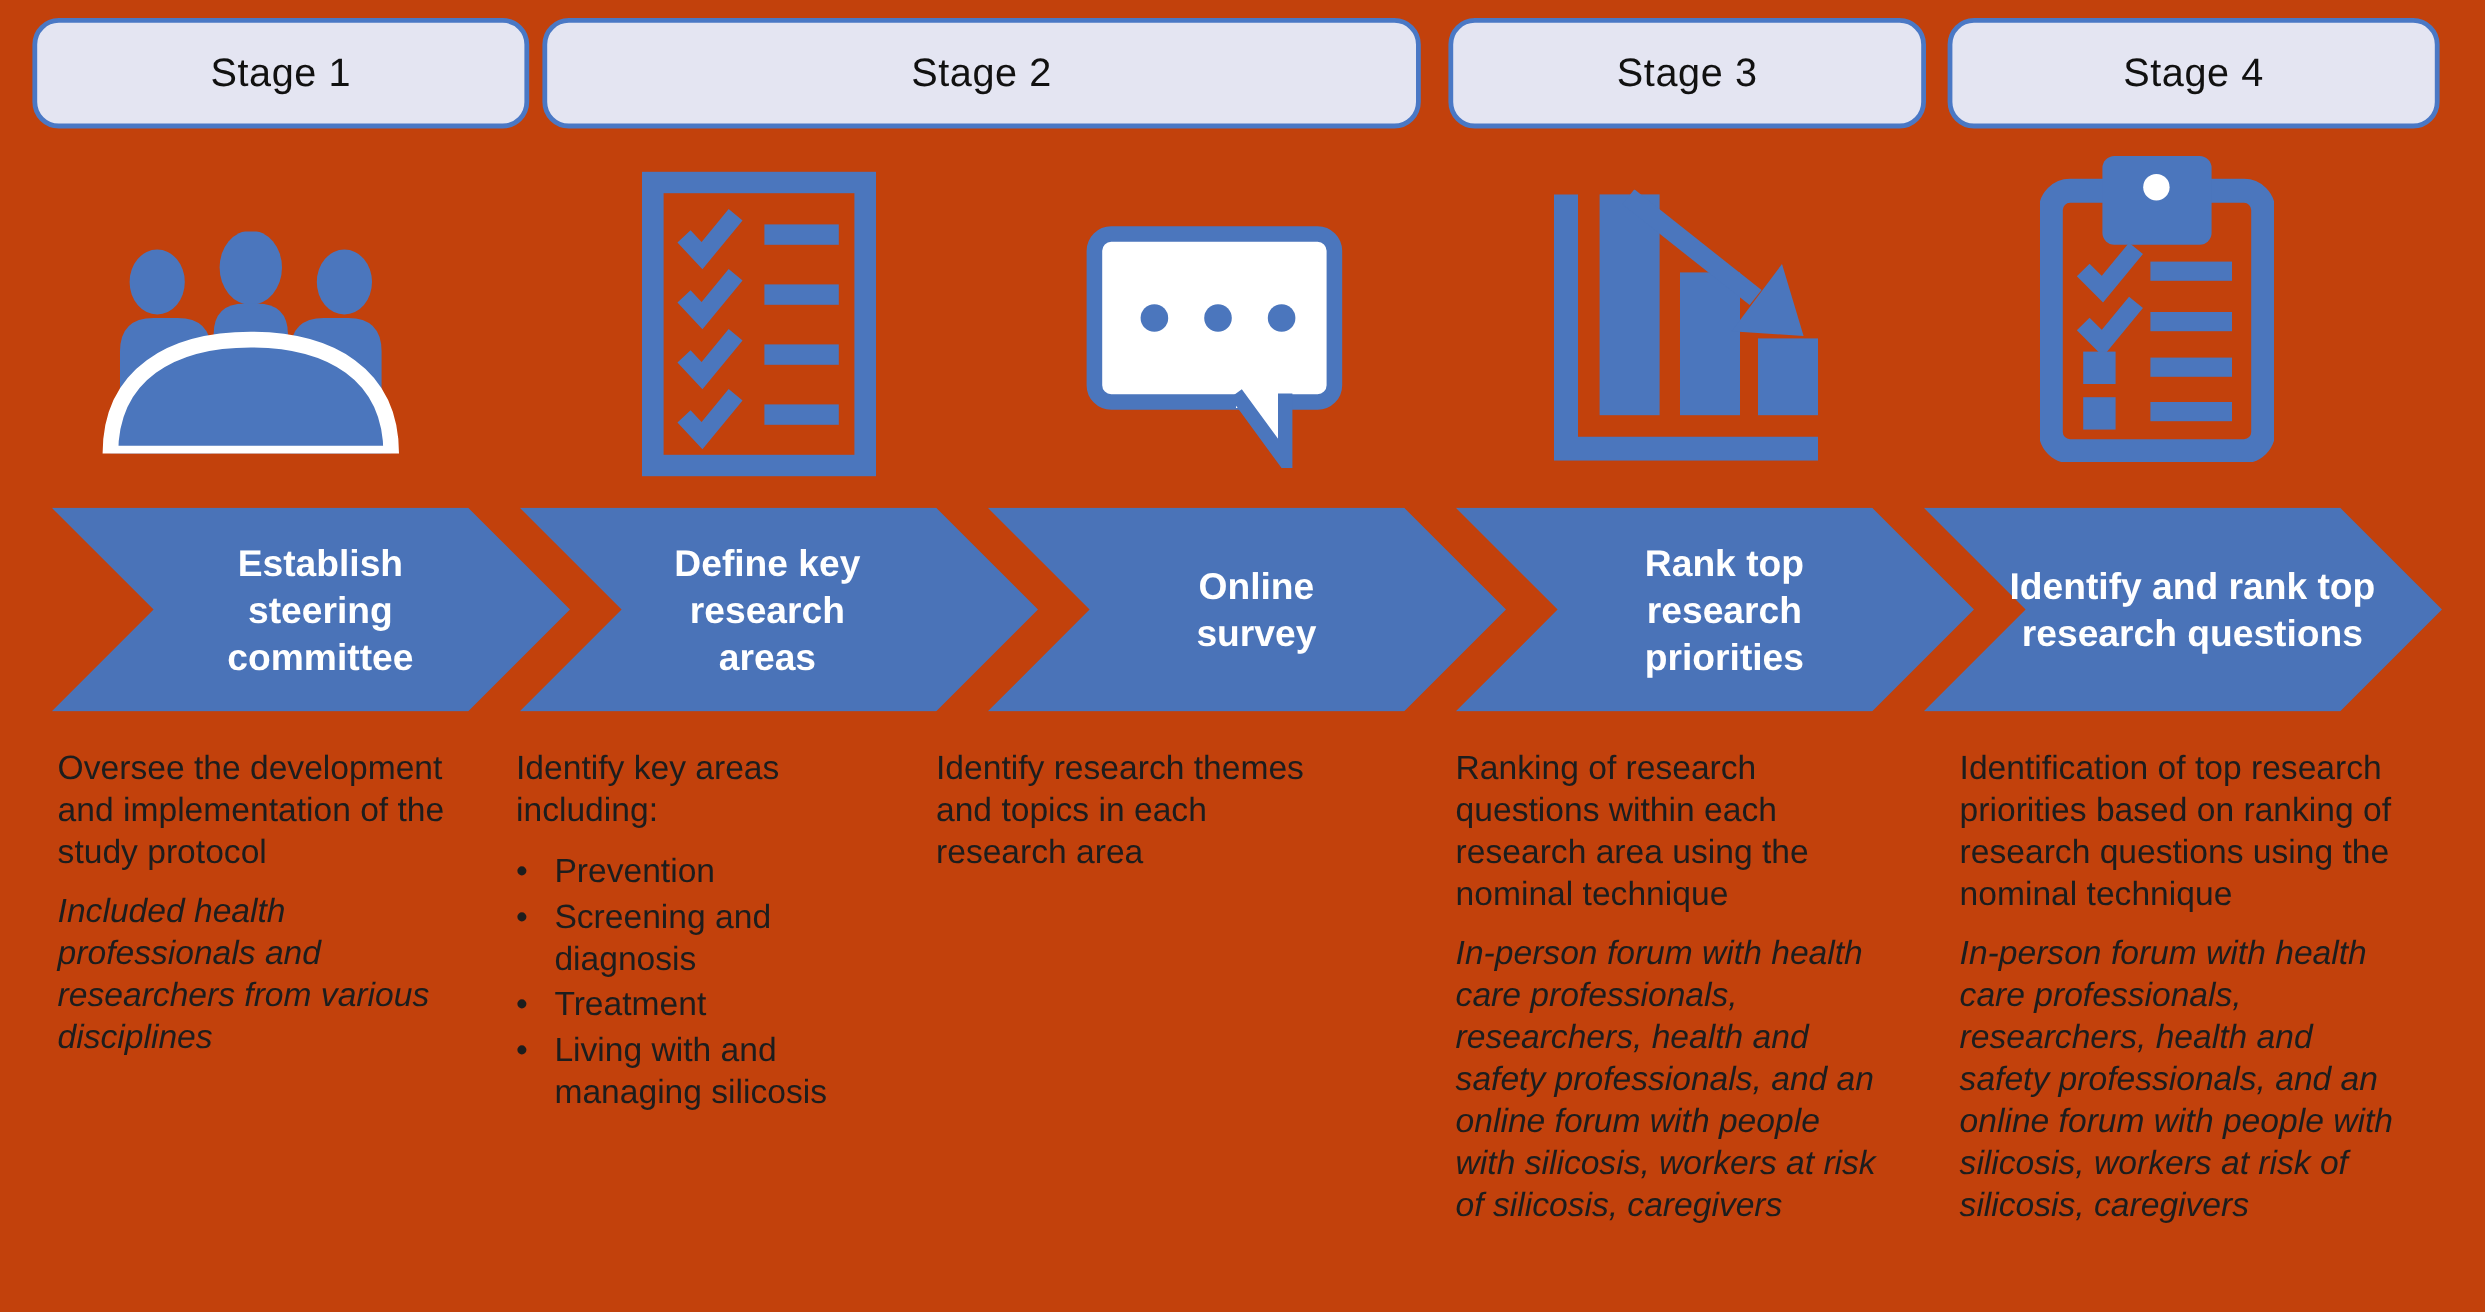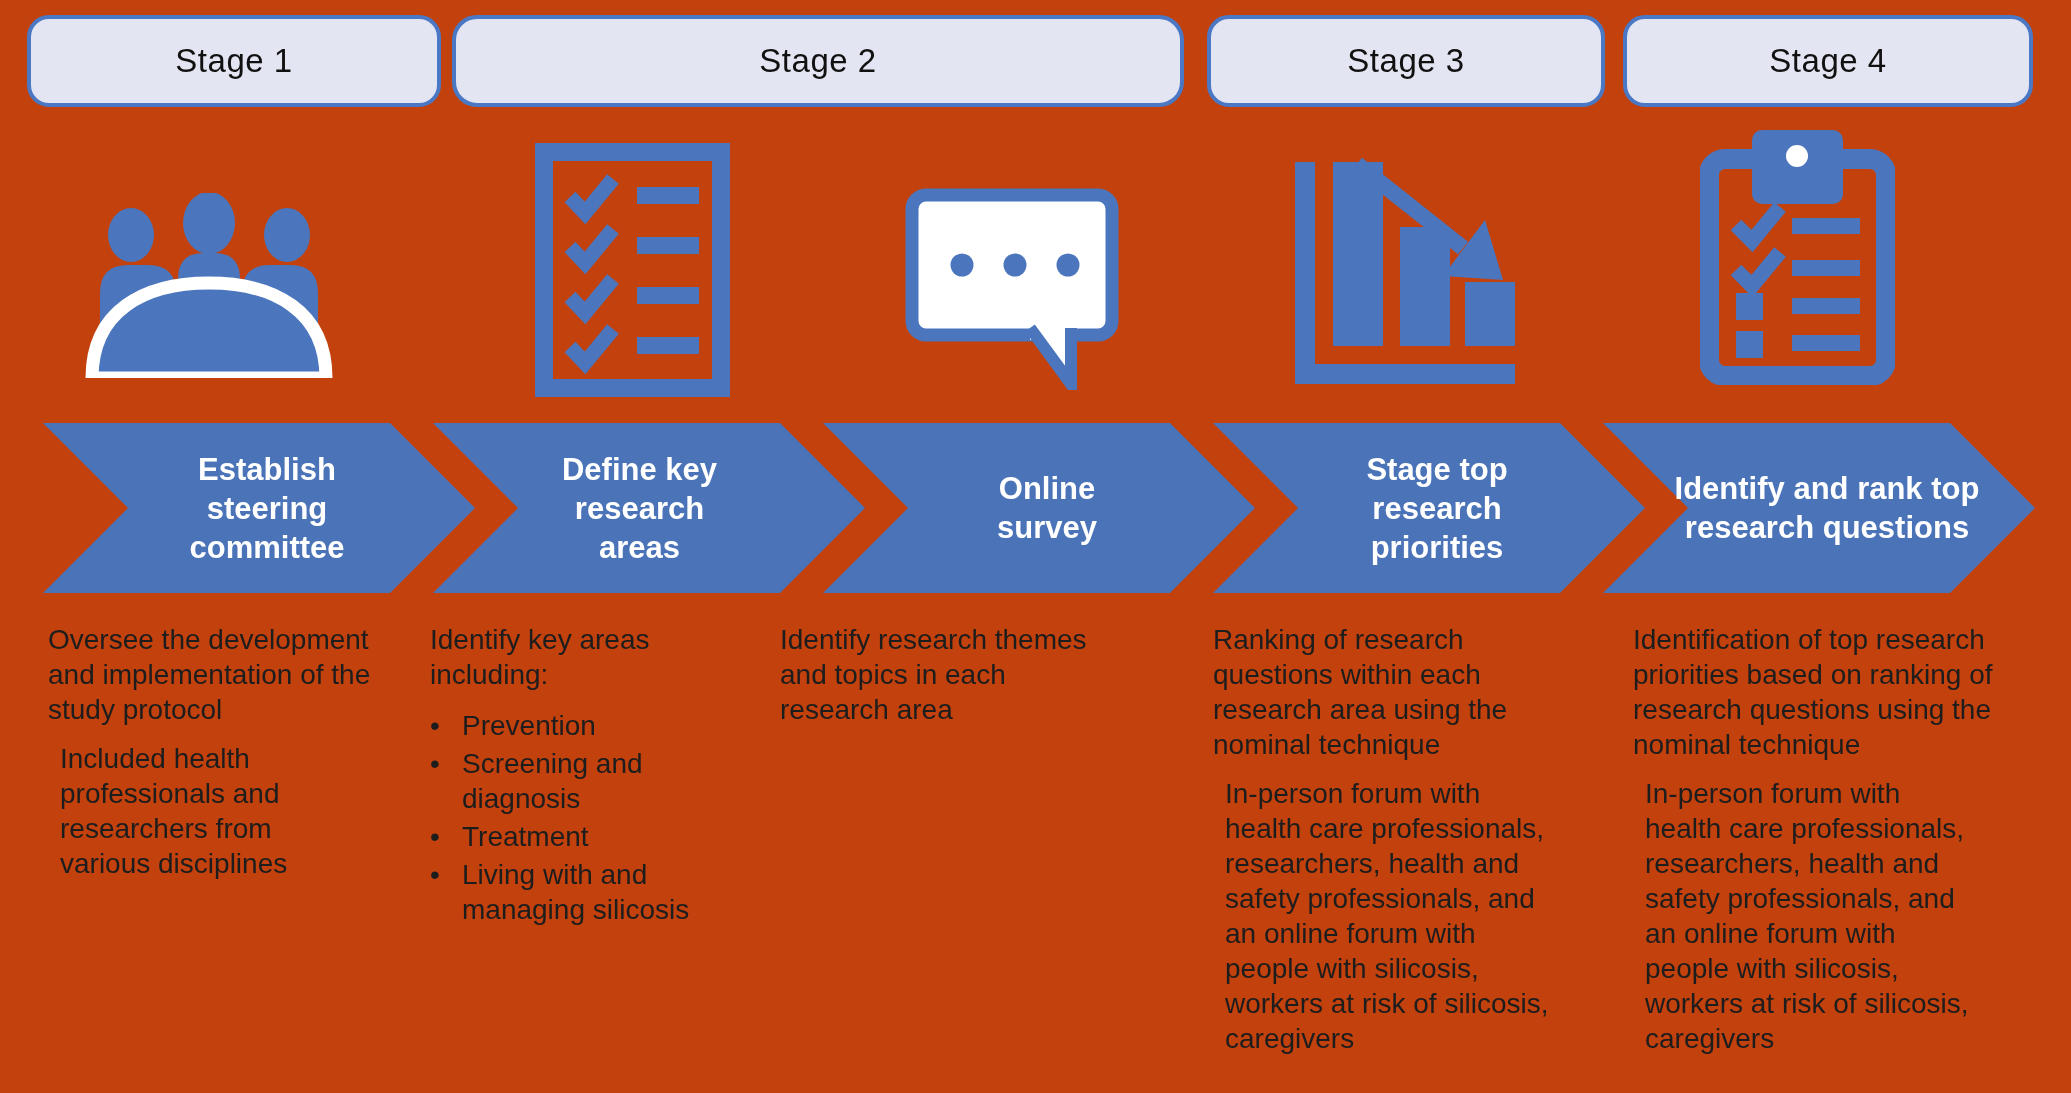--- a/index.html
+++ b/index.html
@@ -8,21 +8,21 @@
     font-family:"Liberation Sans", sans-serif;color:#1d1d1d;overflow:hidden;
   }
   
   .stage-box{
     position:absolute;top:15px;height:92px;box-sizing:border-box;
     background:#e4e5f2;border:4px solid #4a78c5;border-radius:22px;
     display:flex;align-items:center;justify-content:center;
     font-size:33px;font-weight:500;color:#111;letter-spacing:.5px;
   }
   .stage-box.s1{left:27px;width:414px;}
-  .stage-box.s2{left:452px;width:732px;border-radius:25px;}
+  .stage-box.s2{left:452px;width:732px;}
   .stage-box.s3{left:1207px;width:398px;}
   .stage-box.s4{left:1623px;width:410px;}
   
   .icon{position:absolute;}
   .ic-meeting {left:84px;  top:193px;}
   .ic-checklist{left:535px; top:143px;}
   .ic-bubble  {left:905px; top:188px;}
   .ic-chart   {left:1295px;top:158px;}
   .ic-clip    {left:1700px;top:130px;}
   
@@ -43,21 +43,21 @@
   .arrow-label.l4{left:1317px;width:240px;}
   .arrow-label.l5{left:1667px;width:320px;}
   
   .col{position:absolute;top:622px;font-size:28px;line-height:35px;color:#1d1d1d;}
   .col.c1{left:48px;  width:330px;}
   .col.c2{left:430px; width:336px;}
   .col.c3{left:780px; width:336px;}
   .col.c4{left:1213px;width:352px;}
   .col.c5{left:1633px;width:362px;}
   .col .desc{margin:0 0 14px 0;}
-  .col .note{margin:12px;}
+  .col .note{margin:0;font-style:italic;}
   .bullets{margin-top:16px;}
   .bullet-row{display:flex;margin:0 0 3px 0;}
   .bullet-marker{flex:0 0 32px;}
   .bullet-text{flex:1;}
   svg .st{fill:#4b76bd;}
 </style>
 </head>
 <body>
 
 <div class="canvas">
@@ -133,21 +133,21 @@
 
   <div class="arrow-row">
     <div class="arrow a1"></div>
     <div class="arrow a2"></div>
     <div class="arrow a3"></div>
     <div class="arrow a4"></div>
     <div class="arrow a5"></div>
     <div class="arrow-label l1">Establish steering committee</div>
     <div class="arrow-label l3">Online survey</div>
     <div class="arrow-label l2">Define key research areas</div>
-    <div class="arrow-label l4">Stage top research priorities</div>
+    <div class="arrow-label l4">Rank top research priorities</div>
     <div class="arrow-label l5">Identify and rank top research questions</div>
   </div>
 
   <div class="col c1">
     <p class="desc">Oversee the development and implementation of the study protocol</p>
     <p class="note">Included health professionals and researchers from various disciplines</p>
   </div>
 
   <div class="col c2">
     <p class="desc">Identify key areas including:</p>

